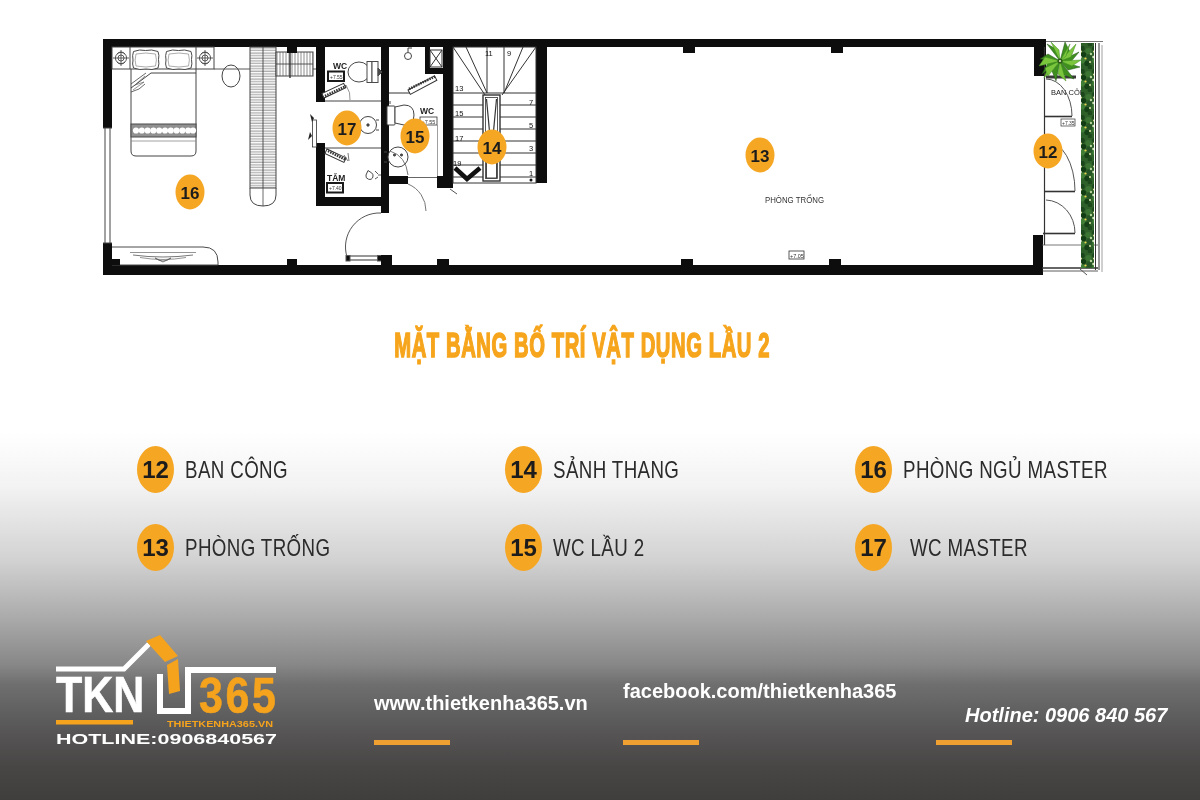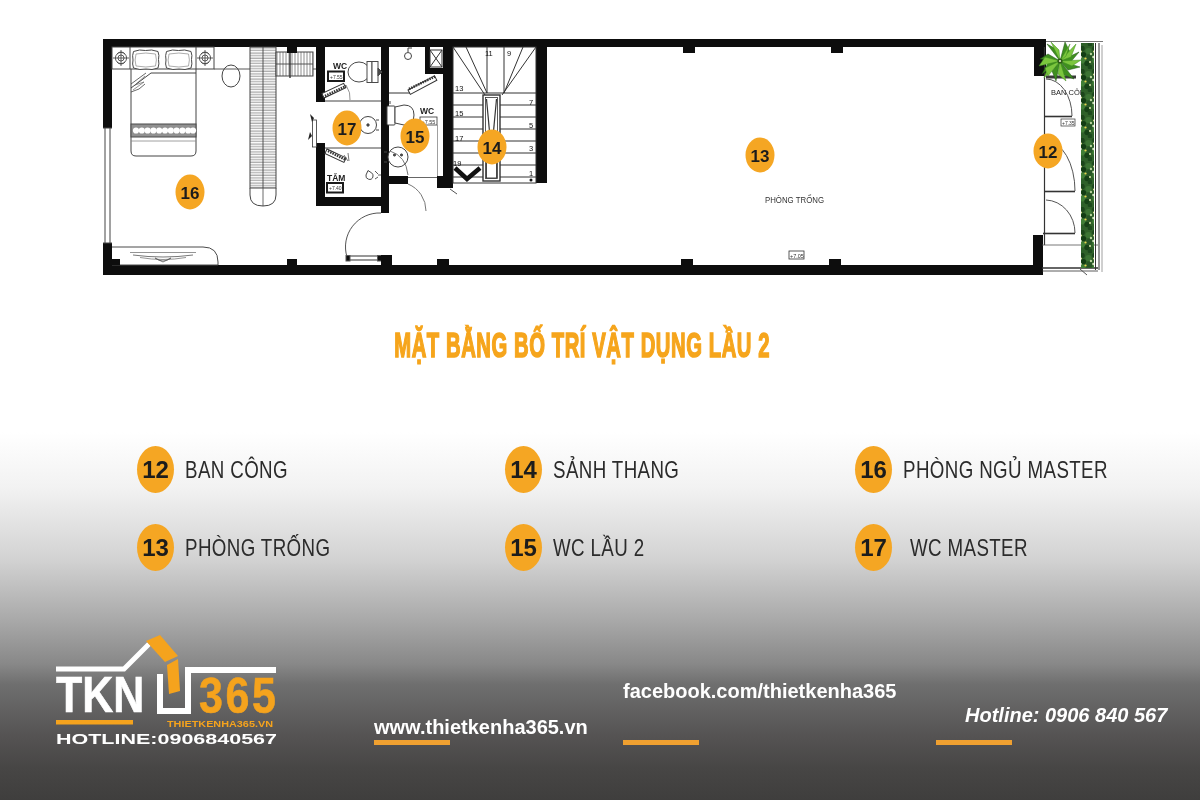--- a/index.html
+++ b/index.html
@@ -496,20 +496,20 @@
 
   <text x="185" y="88" font-size="50" font-weight="bold" fill="#f5a31d" stroke="#f5a31d" stroke-width="0.6" font-family="Liberation Sans" transform="scale(0.86,1)" style="letter-spacing:3px">365</text>
 
   <text x="127" y="101.5" font-size="9" font-weight="bold" fill="#f5a31d" font-family="Liberation Sans" textLength="106" lengthAdjust="spacingAndGlyphs">THIETKENHA365.VN</text>
 
   <rect x="16" y="95" width="77" height="4.5" fill="#f5a31d"></rect>
 
   <text x="16" y="119" font-size="15.5" font-weight="bold" fill="#ffffff" font-family="Liberation Sans" textLength="221" lengthAdjust="spacingAndGlyphs">HOTLINE:0906840567</text>
 </svg>
 
-<div class="ft-link" style="left:374px;top:716px;">www.thietkenha365.vn</div>
+<div class="ft-link" style="left:374px;top:692px;">www.thietkenha365.vn</div>
 <div class="ft-bar" style="left:374px;top:740px;width:76px;"></div>
 
 <div class="ft-link" style="left:623px;top:680px;">facebook.com/thietkenha365</div>
 <div class="ft-bar" style="left:623px;top:740px;width:76px;"></div>
 
 <div class="ft-link" style="left:965px;top:704px;font-style:italic;">Hotline: 0906 840 567</div>
 <div class="ft-bar" style="left:936px;top:740px;width:76px;"></div>
 
 </body></html>

